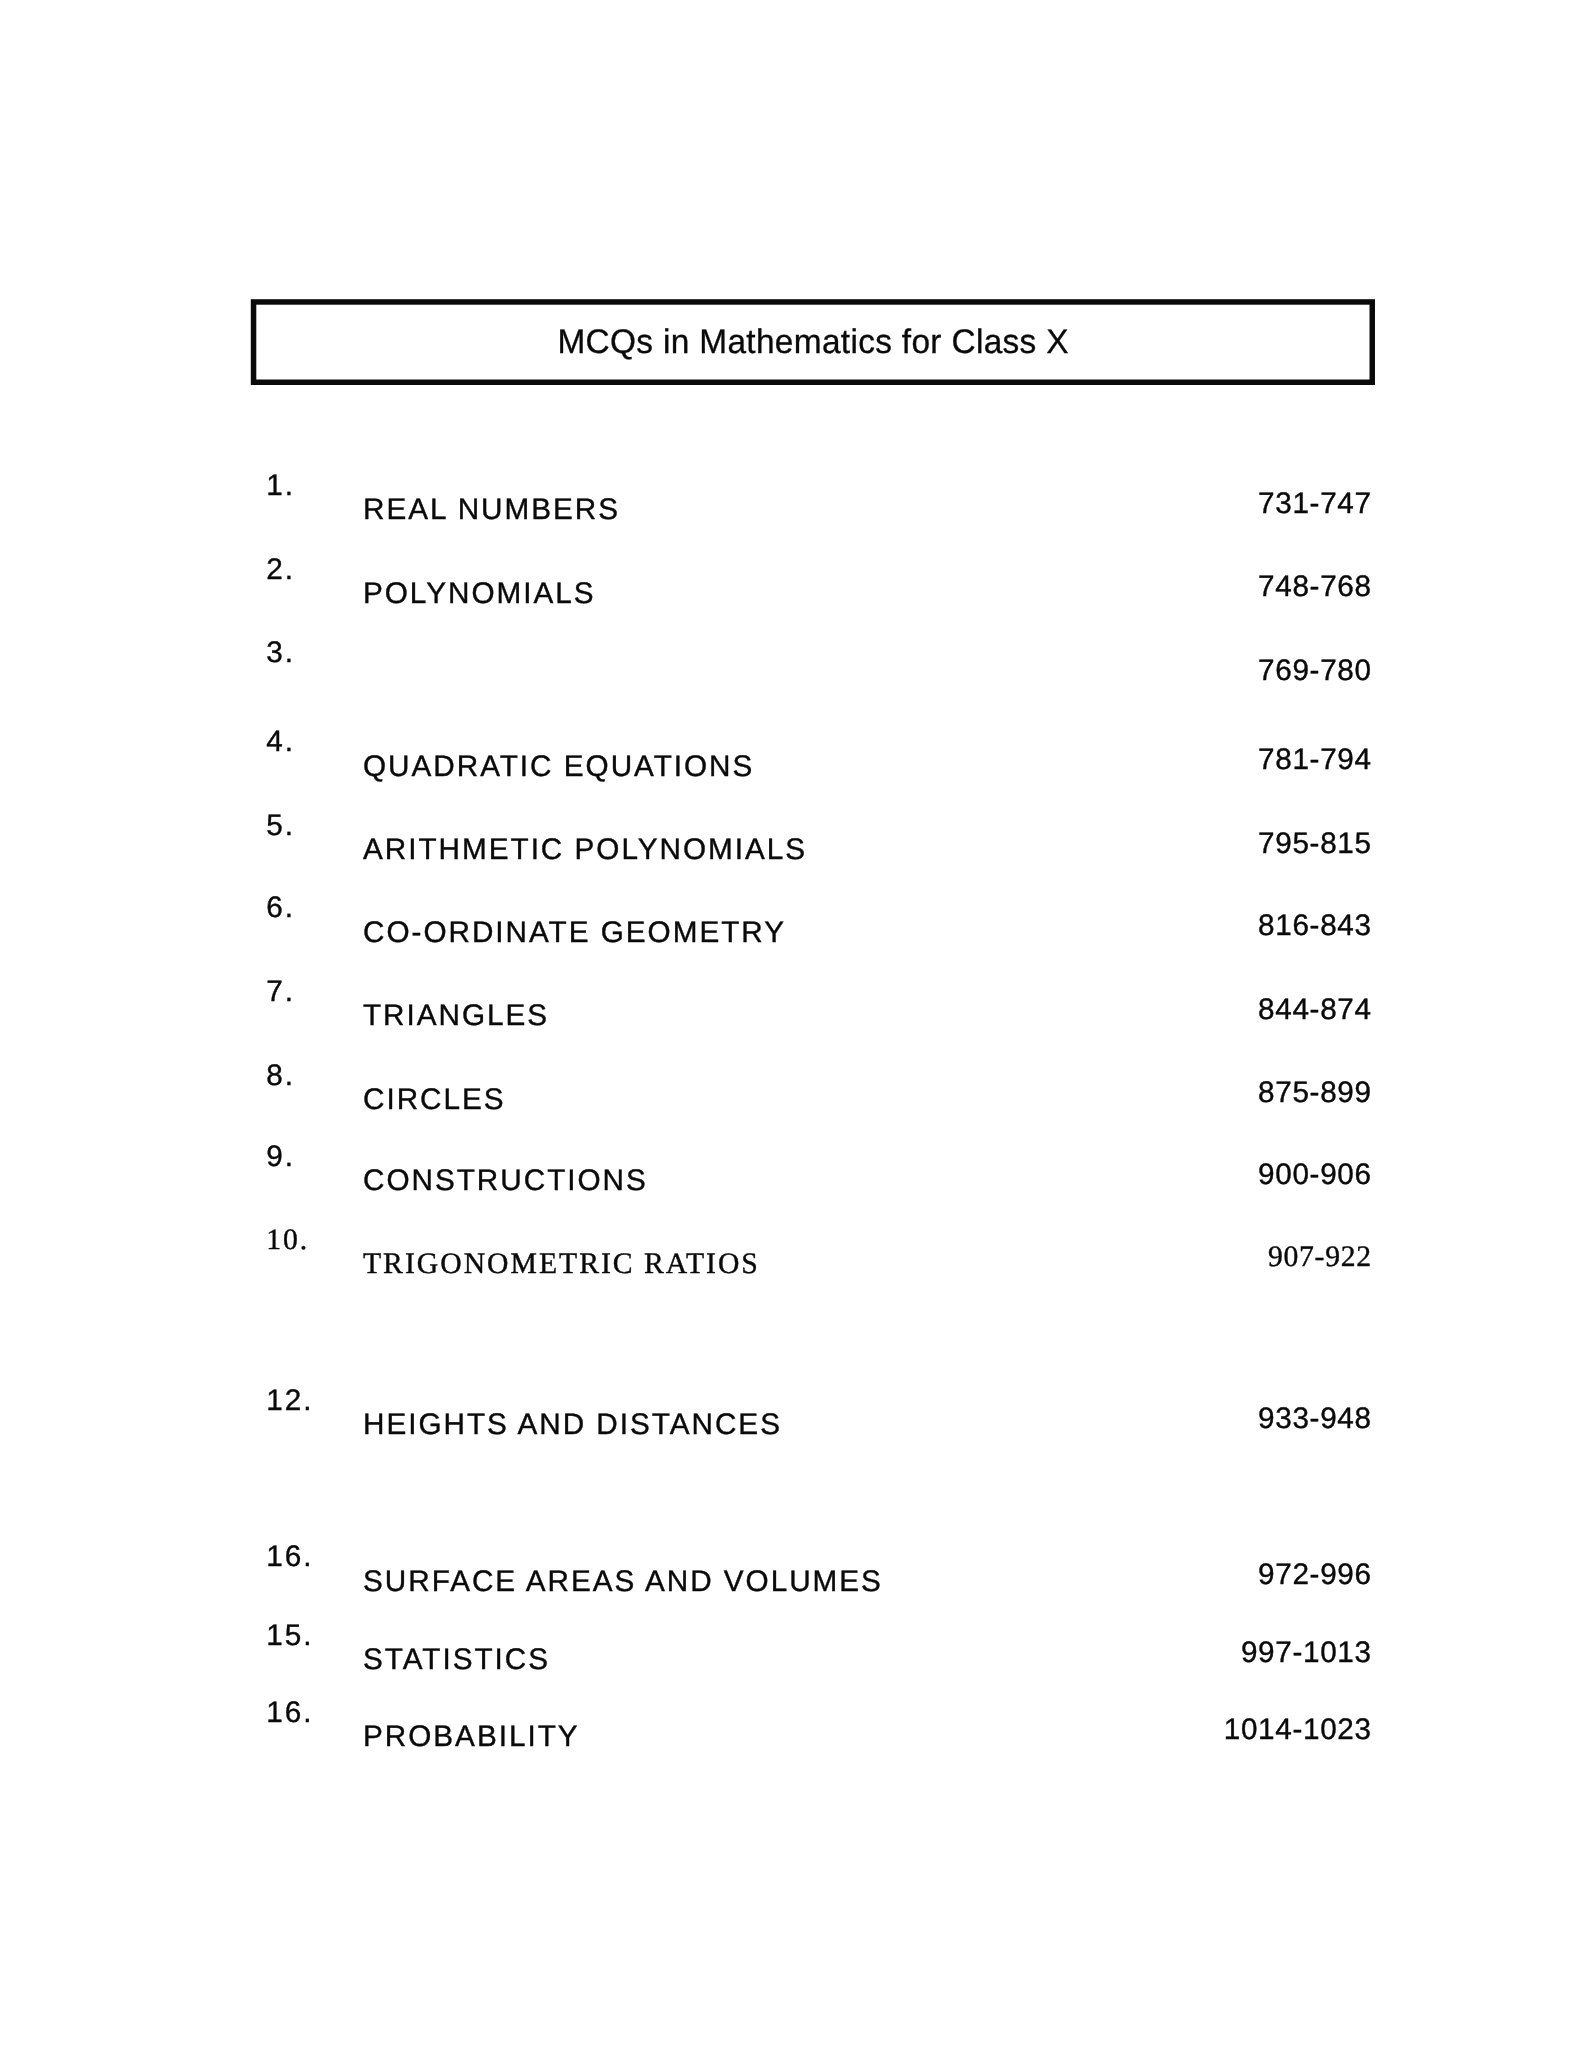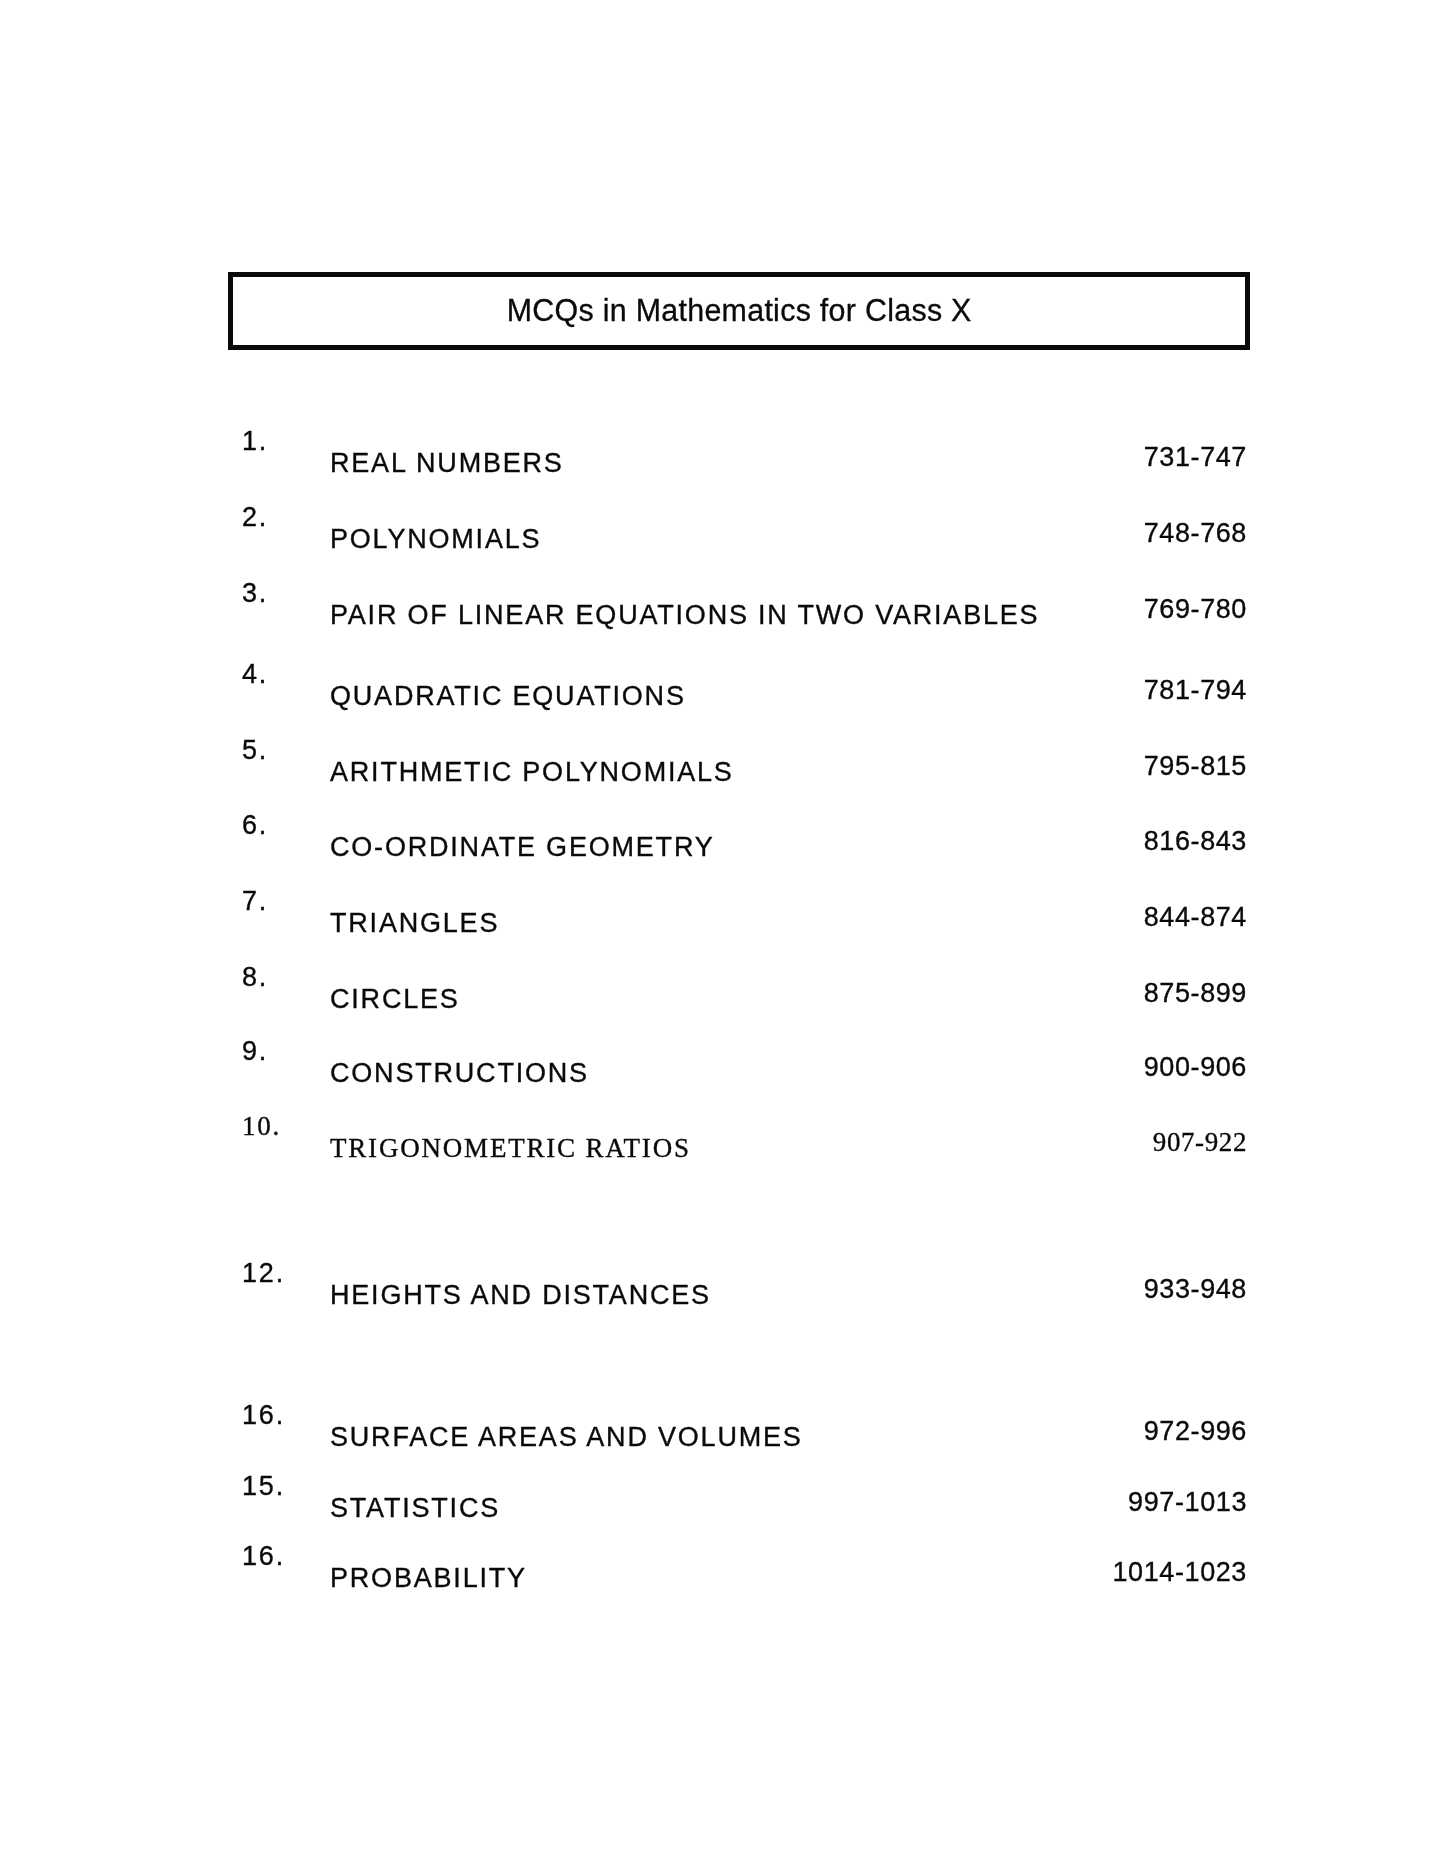--- a/index.html
+++ b/index.html
@@ -114,21 +114,20 @@
     </div>
 
     <div class="toc-row r2">
       <span class="toc-num">2.</span>
       <span class="toc-title">POLYNOMIALS</span>
       <span class="toc-pages">748-768</span>
     </div>
 
     <div class="toc-row r3">
       <span class="toc-num">3.</span>
-      <span class="toc-title">PAIR OF LINEAR EQUATIONS IN TWO VARIABLES</span>
       <span class="toc-pages">769-780</span>
     </div>
 
     <div class="toc-row r4">
       <span class="toc-num">4.</span>
       <span class="toc-title">QUADRATIC EQUATIONS</span>
       <span class="toc-pages">781-794</span>
     </div>
 
     <div class="toc-row r5">

